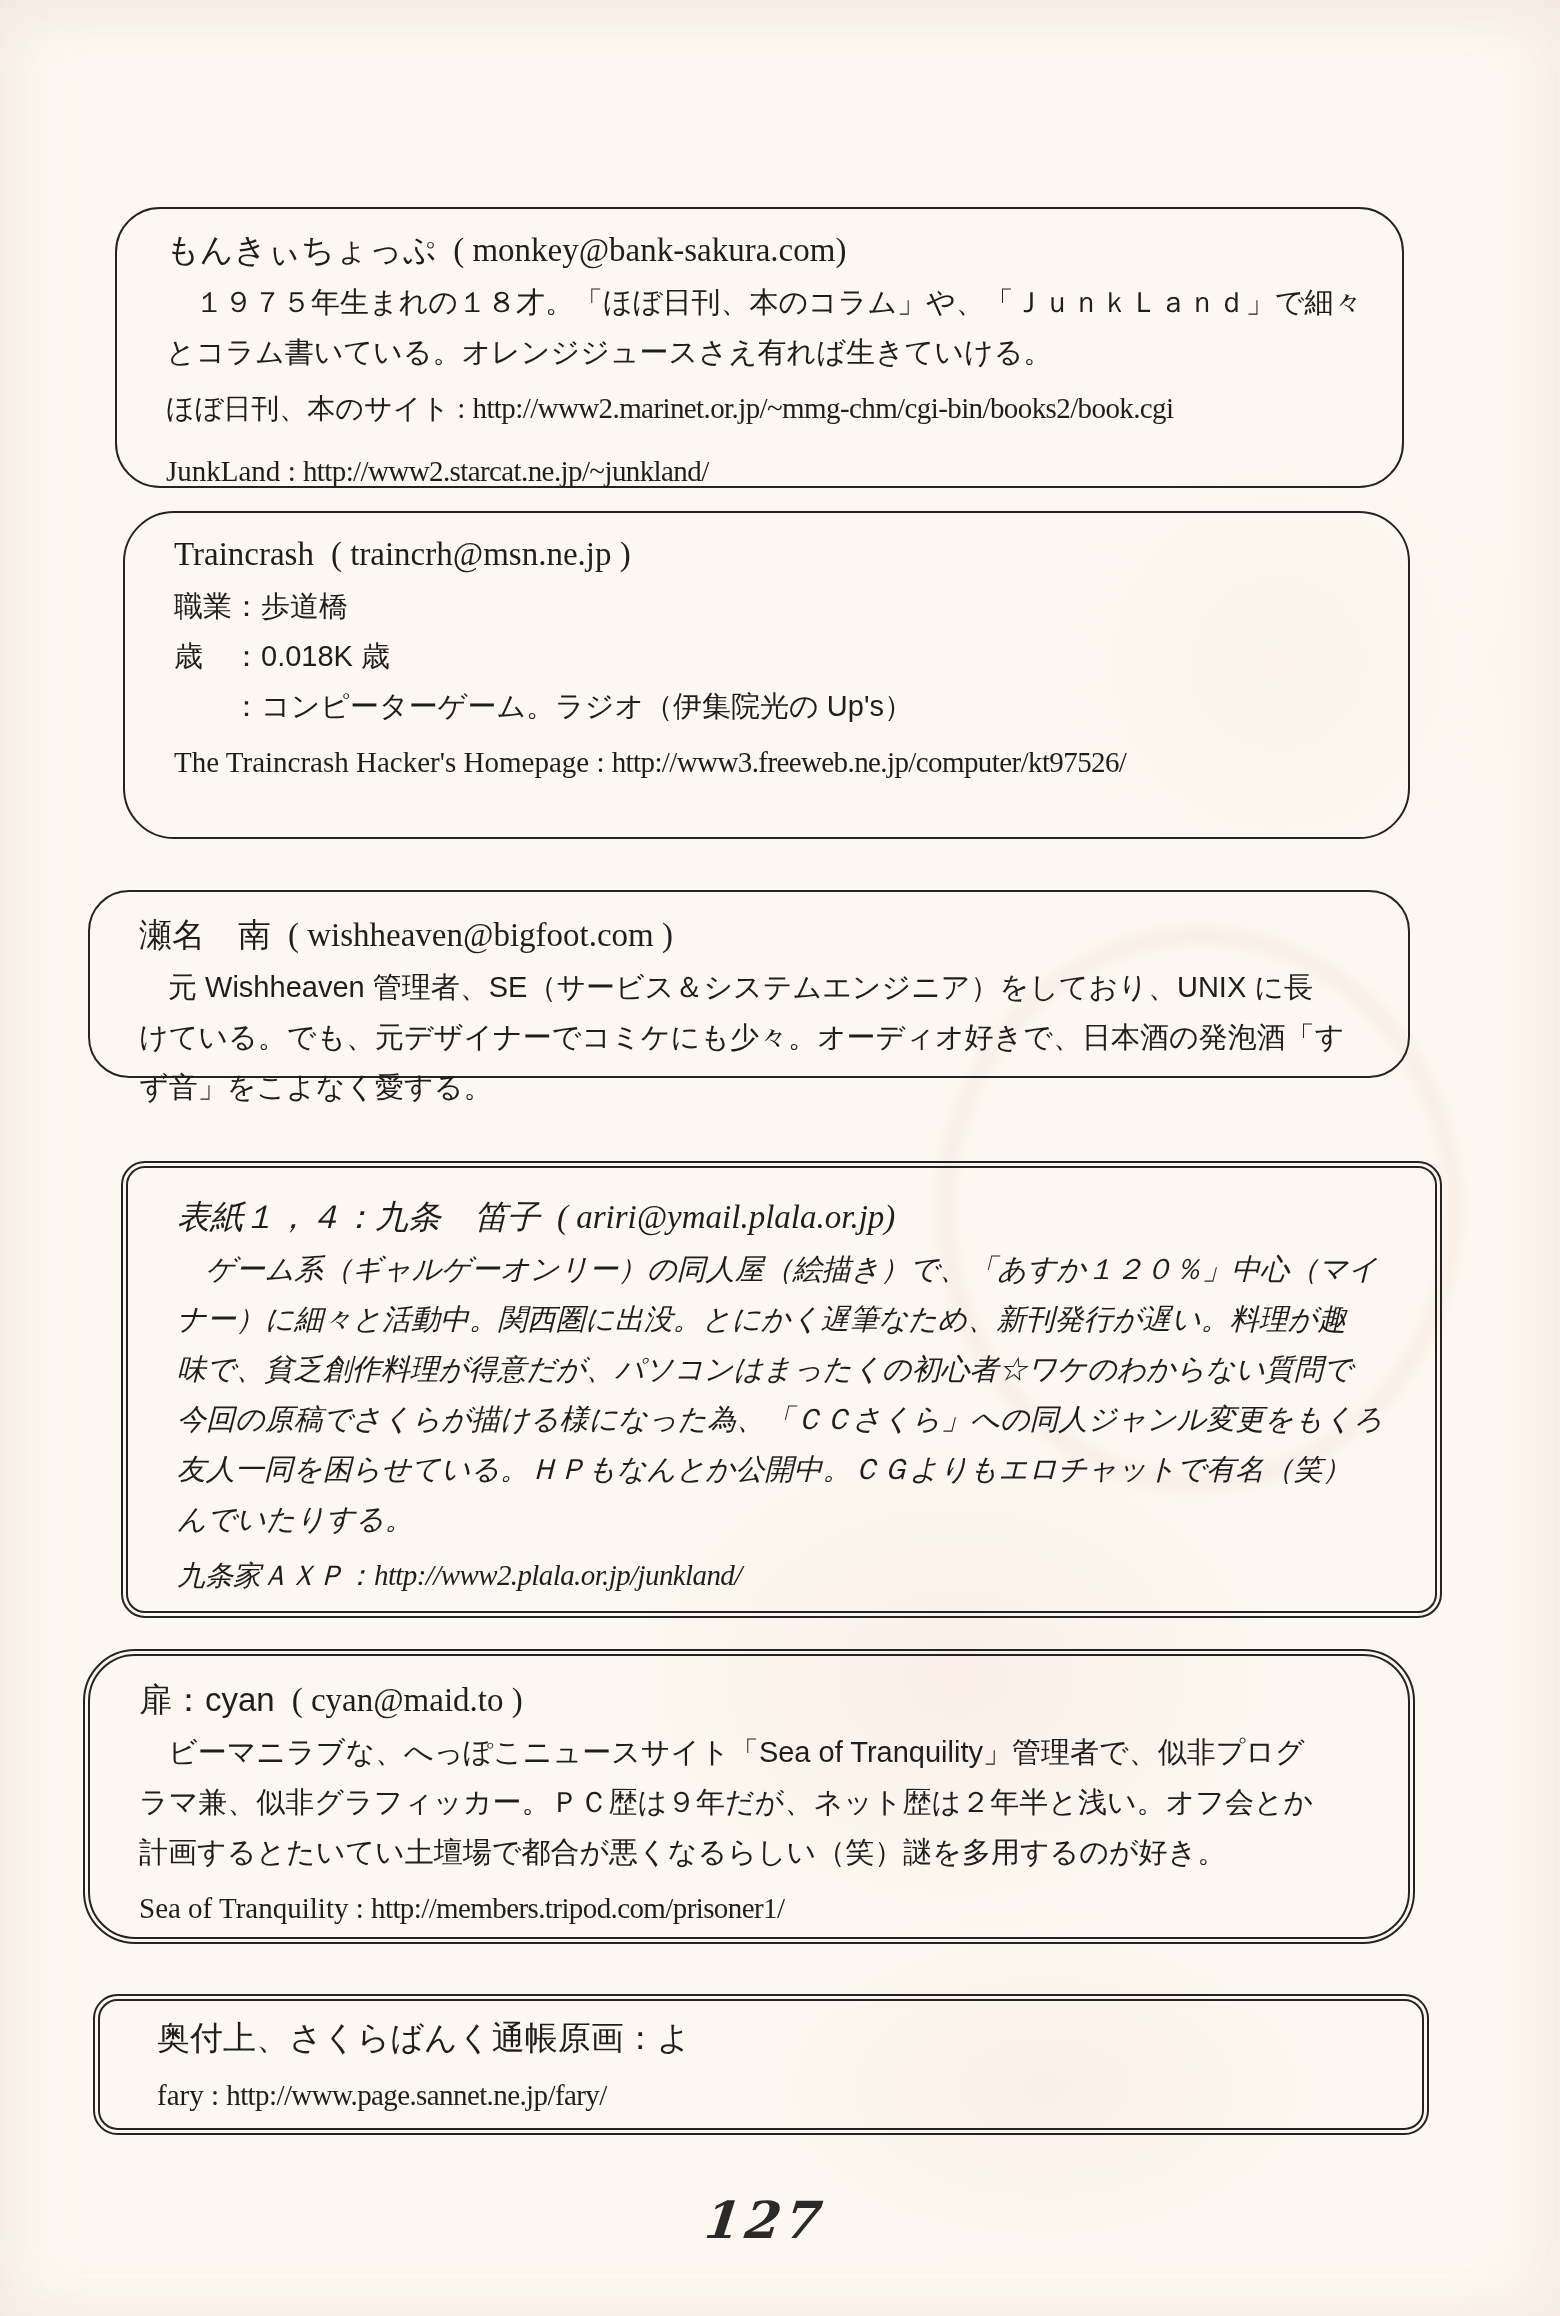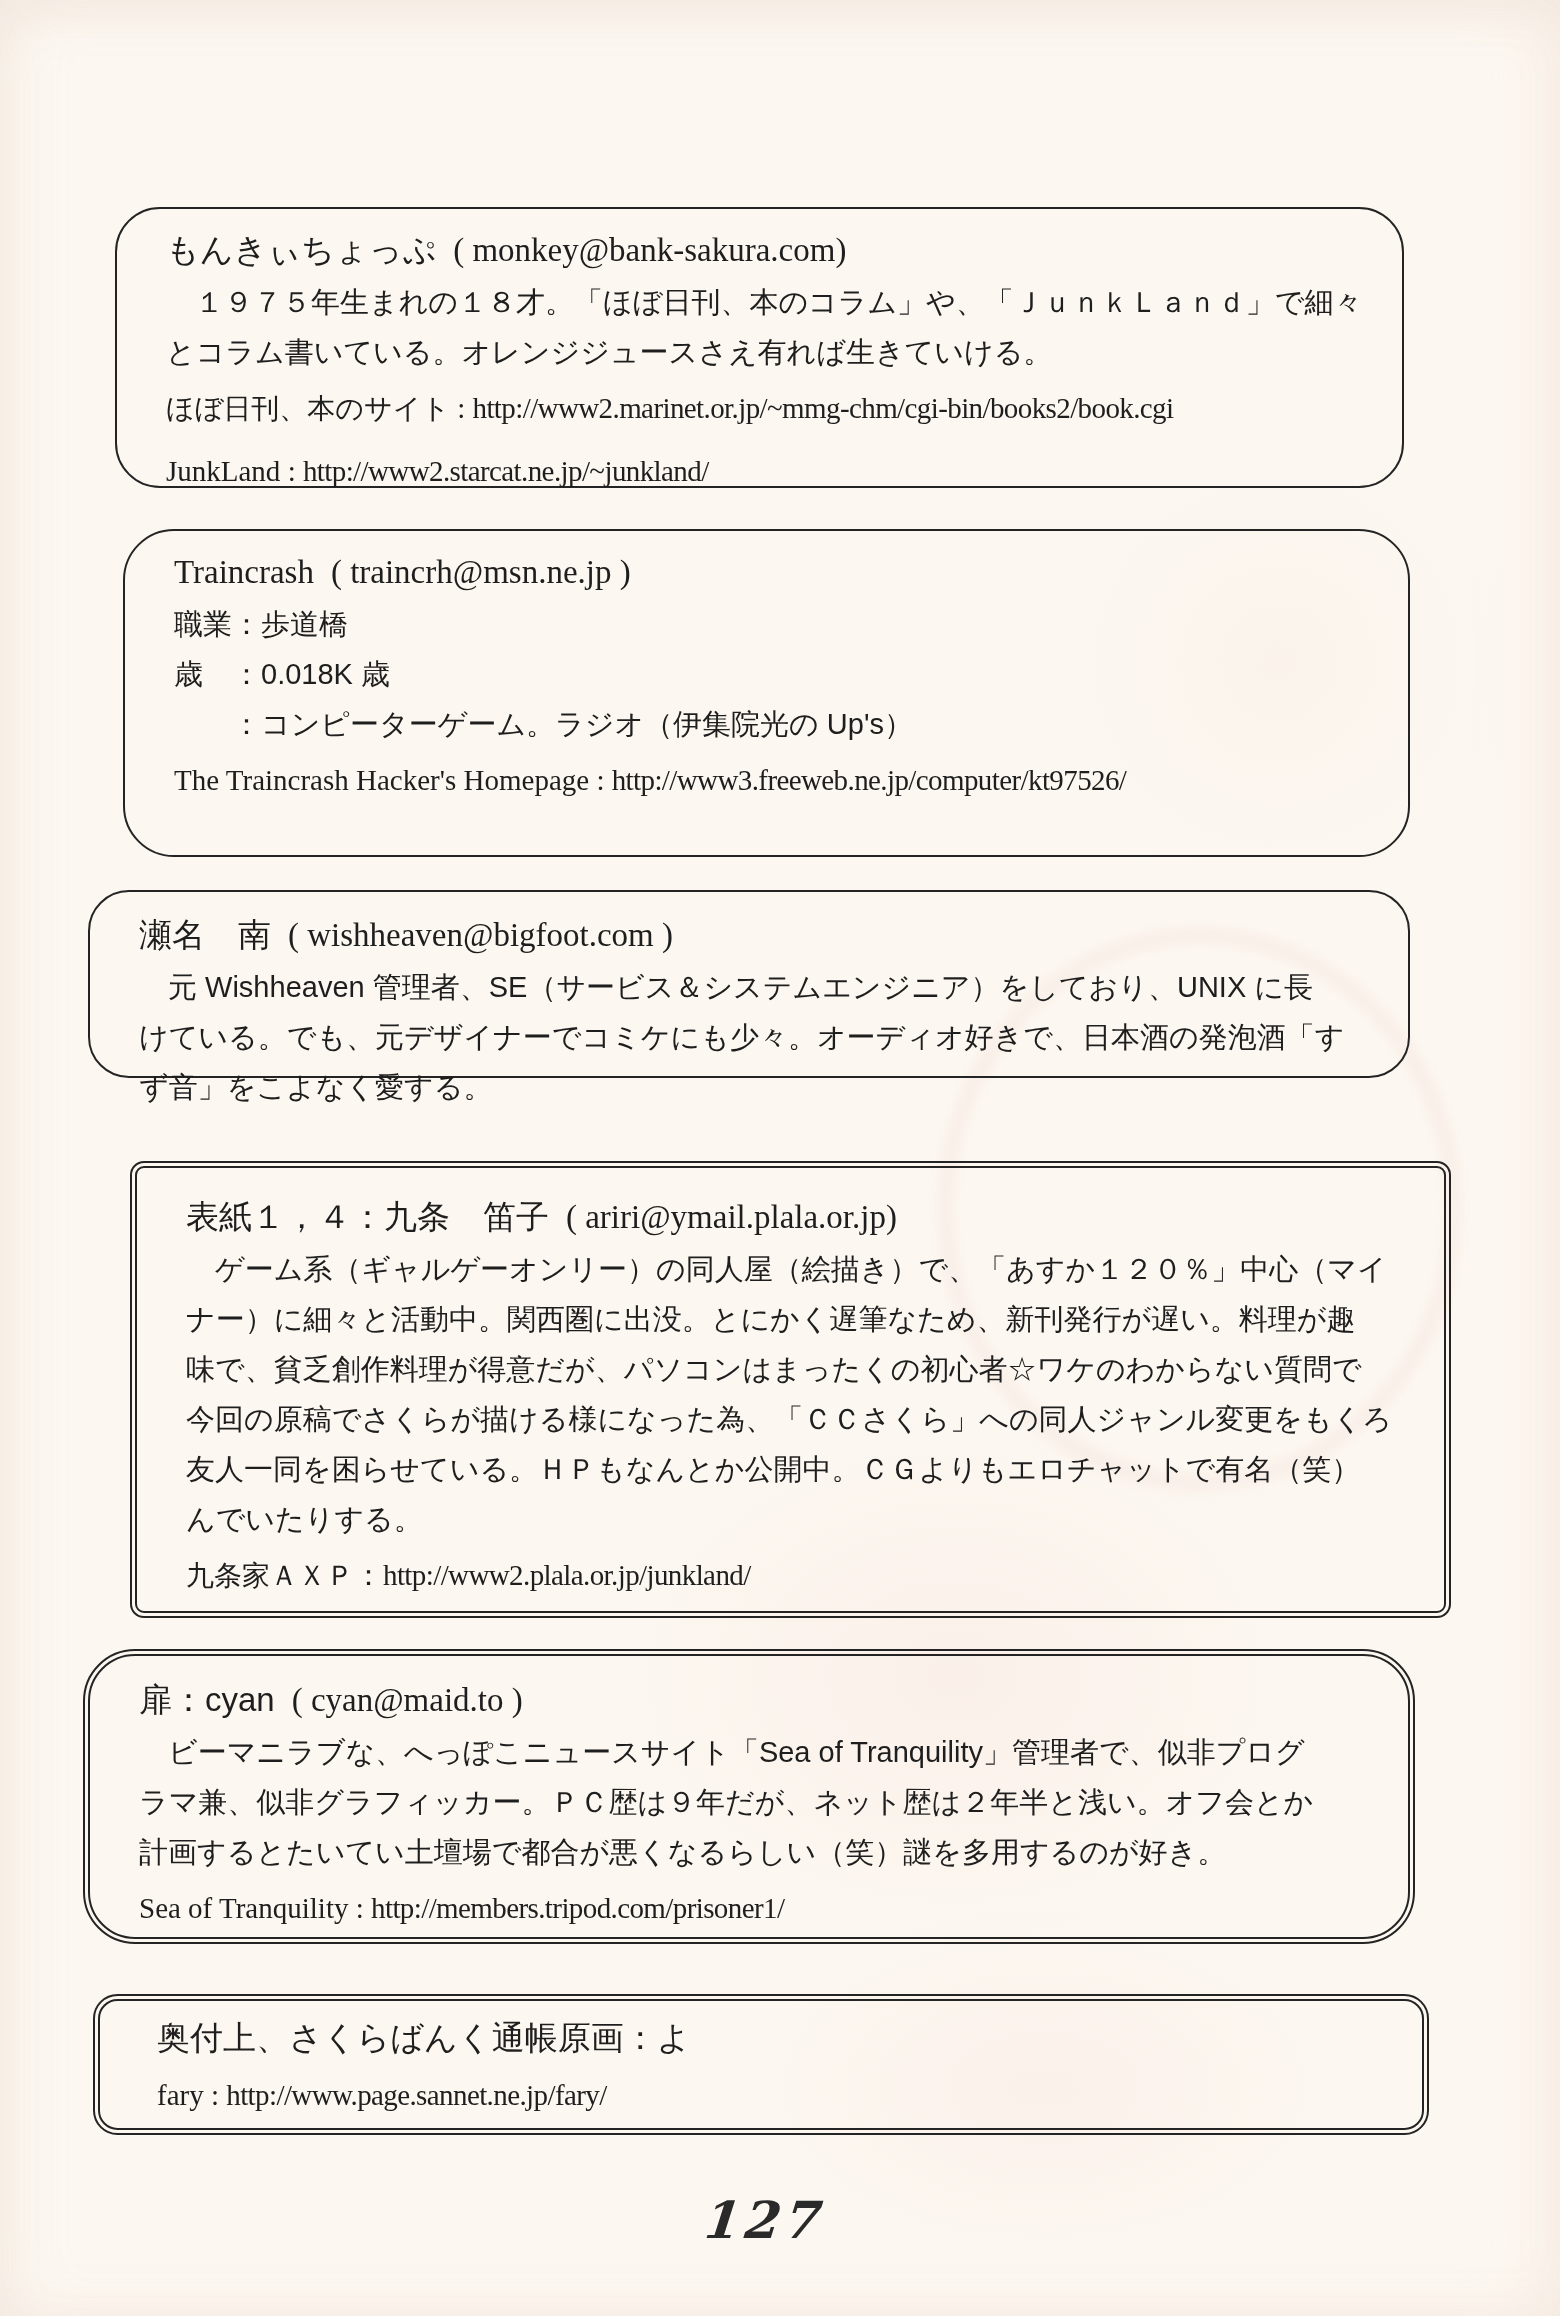--- a/index.html
+++ b/index.html
@@ -57,23 +57,23 @@
   .linkline .label { font-family:"Liberation Sans", sans-serif; font-size:28px; }
   .linkline .label.serif { font-family:"Liberation Serif", serif; font-size:29px; }
   .linkline .sep { font-family:"Liberation Serif", serif; }
   .linkline .url {
     font-family:"Liberation Serif", serif;
     letter-spacing:-0.6px;
   }
 
   
   #card-0 { top:191px;  left:115px; width:1289px; height:281px; border-radius:45px; padding:13.7px 49px;margin-top:16px; }
-  #card-1 { top:511px;  left:123px; width:1287px; height:328px; border-radius:51px; padding:13.7px 49px;margin-top:18px; }
+  #card-1 { top:511px;  left:123px; width:1287px; height:328px; border-radius:51px; padding:13.7px 49px; }
   #card-2 { top:890px;  left:88px;  width:1322px; height:188px; border-radius:41px; padding:15.6px 49px; }
-  #card-3 { top:1166px; left:135px; width:1311px; height:447px; border-radius:9px; padding:21.5px 49px; }
+  #card-3 { top:1166px; left:126px; width:1311px; height:447px; border-radius:19px; padding:21.5px 49px;font-style:italic; }
   #card-4 { top:1654px; left:88px;  width:1322px; height:285px; border-radius:47px; padding:17px 49px; }
   #card-5 { top:1999px; left:98px; width:1326px; height:131px; border-radius:19.5px; padding:9.8px 57px; }
 
   .pagenum {
     position:absolute;
     top:2190px; left:683px; width:166px;
     text-align:center;
     font-family:"DejaVu Serif", serif;
     font-style:italic;
     font-weight:bold;

